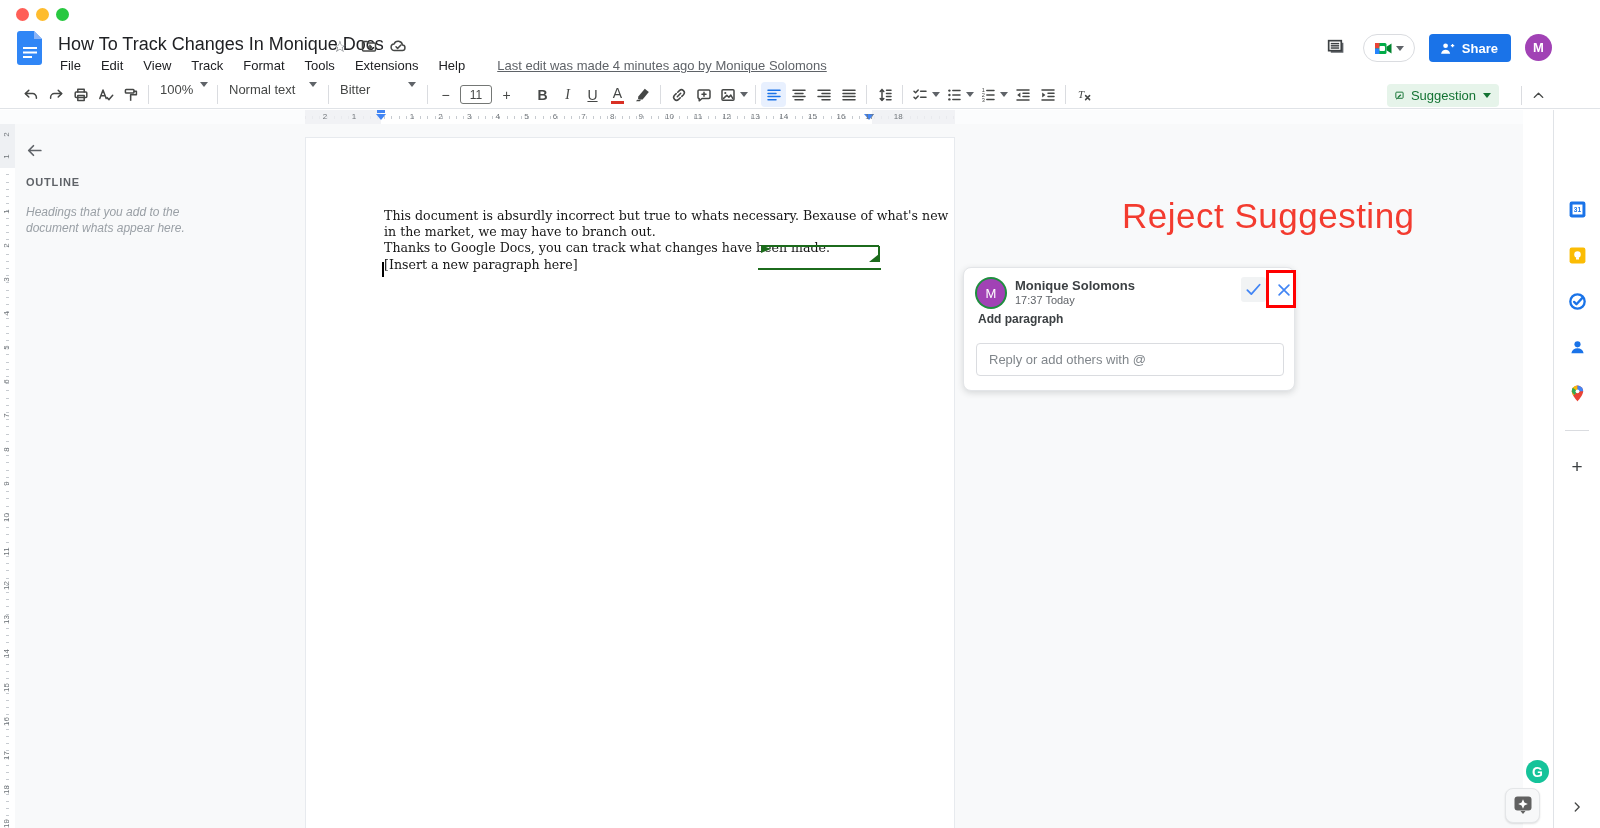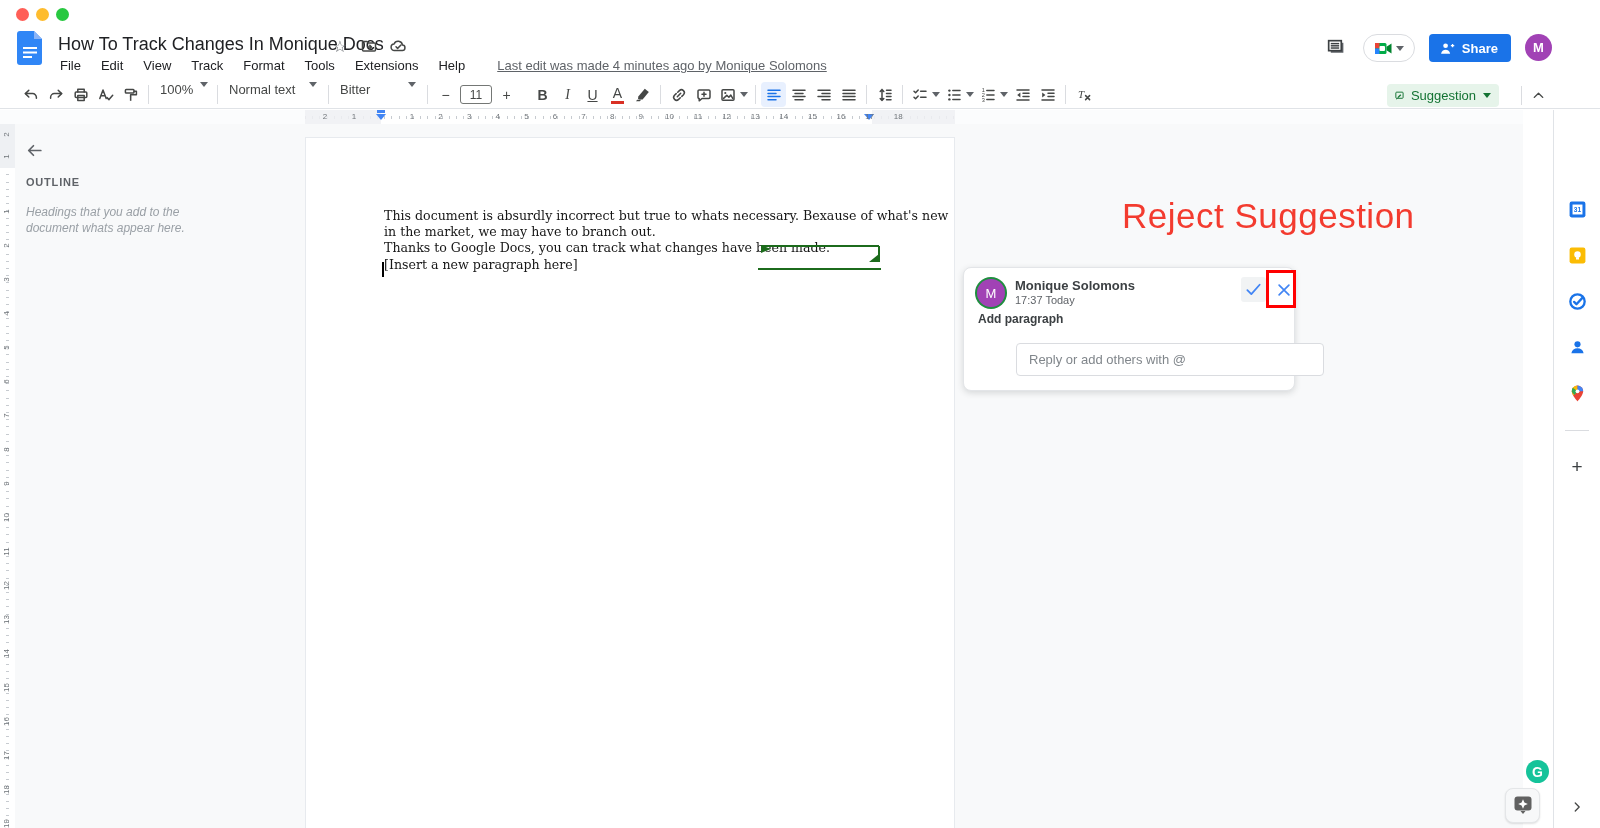--- a/index.html
+++ b/index.html
@@ -72,21 +72,21 @@
   .annotation { position:absolute; left:1122px; top:72px; font-size:35px; letter-spacing:.5px; color:#f33b2f; white-space:nowrap; }
   
   .comment-card { position:absolute; left:963px; top:143px; width:332px; height:124px; background:#fff; border:1px solid #e3e5e8; border-radius:8px; box-shadow:0 2px 6px rgba(60,64,67,.18); }
   .cc-avatar { position:absolute; left:13px; top:11px; width:28px; height:28px; border-radius:50%; background:#a142b5; color:#fff; font-size:13px; display:flex; align-items:center; justify-content:center; box-shadow:0 0 0 2px #1e8e3e; }
   .cc-name { position:absolute; left:51px; top:10px; font-size:13px; font-weight:700; color:#3c4043; }
   .cc-time { position:absolute; left:51px; top:26px; font-size:11px; color:#5f6368;text-align:right; }
   .cc-accept { position:absolute; left:277px; top:9px; width:25px; height:25px; background:#f1f3f4; border-radius:3px; display:flex; align-items:center; justify-content:center; cursor:pointer; }
   .cc-reject { position:absolute; left:309px; top:9px; width:22px; height:25px; display:flex; align-items:center; justify-content:center; cursor:pointer; }
   .reject-box { position:absolute; left:302px; top:2px; width:30px; height:38px; border:3px solid #ff0000; pointer-events:none; }
   .cc-action { position:absolute; left:14px; top:44px; font-size:12px; font-weight:700; color:#3c4043; }
-  .cc-input { position:absolute; left:12px; top:75px; width:308px; height:33px; border:1px solid #dadce0; border-radius:4px; font-size:13px; color:#3c4043; padding:0 12px; font-family:"Liberation Sans", sans-serif;margin-left:40px; }
+  .cc-input { position:absolute; left:12px; top:75px; width:308px; height:33px; border:1px solid #dadce0; border-radius:4px; font-size:13px; color:#3c4043; padding:0 12px; font-family:"Liberation Sans", sans-serif; }
   .cc-input::placeholder { color:#80868b; }
   
   .menu-col { position:absolute; left:1523px; top:110px; width:30px; height:718px; background:#fff; }
   .side-rail { position:absolute; left:1553px; top:110px; width:47px; height:718px; background:#fff; border-left:1px solid #e0e3e7; }
   .rail-btn { position:absolute; left:50%; transform:translateX(-50%); width:26px; height:26px; display:flex; align-items:center; justify-content:center; cursor:pointer; }
   .rail-sep { position:absolute; left:11px; top:320px; width:24px; height:1px; background:#dadce0; }
   .rail-plus { top:344px; font-size:19px; color:#3c4043; }
   .rail-chevron { top:684px; }
   
   .explore-btn { position:absolute; left:1505px; top:788px; width:35px; height:35px; background:#f7f8f9; border:1px solid #e4e6e8; border-radius:8px; box-shadow:0 1px 2px rgba(0,0,0,.12); display:flex; align-items:center; justify-content:center; cursor:pointer; }
@@ -486,21 +486,21 @@
       <svg class="suggest-mark" width="126" height="32" viewBox="0 0 126 32">
         <path d="M3 3 L13 7 L3 11 Z" fill="#1c6b1c"></path>
         <line x1="3" y1="4" x2="121" y2="4" stroke="#1c6b1c" stroke-width="2"></line>
         <line x1="121" y1="4" x2="121" y2="20" stroke="#1c6b1c" stroke-width="2"></line>
         <path d="M121 20 L111 20 L121 12 Z" fill="#1c6b1c"></path>
         <line x1="0" y1="27" x2="123" y2="27" stroke="#1c6b1c" stroke-width="2"></line>
       </svg>
       <div class="text-cursor"></div>
     </div>
 
-    <div class="annotation" style="color: rgb(243, 59, 47);">Reject Suggestion</div>
+    <div class="annotation" style="color: rgb(243, 59, 47);">Reject Suggesting</div>
 
     <div class="comment-card">
       <div class="cc-avatar" style="background: rgb(161, 66, 181);">M</div>
       <div class="cc-name">Monique Solomons</div>
       <div class="cc-time">17:37 Today</div>
       <div class="cc-accept">
         <svg width="17" height="17" viewBox="0 0 18 18" class="ic">
             <path d="M2.5 9.7l4.2 4.2L15.5 4" stroke="#4285f4" stroke-width="1.9" fill="none" stroke-linecap="round" stroke-linejoin="round"></path>
           </svg>
       </div>

